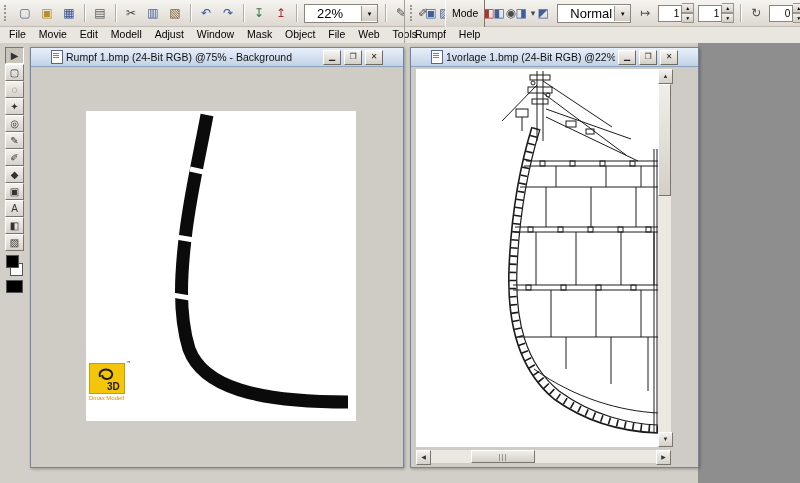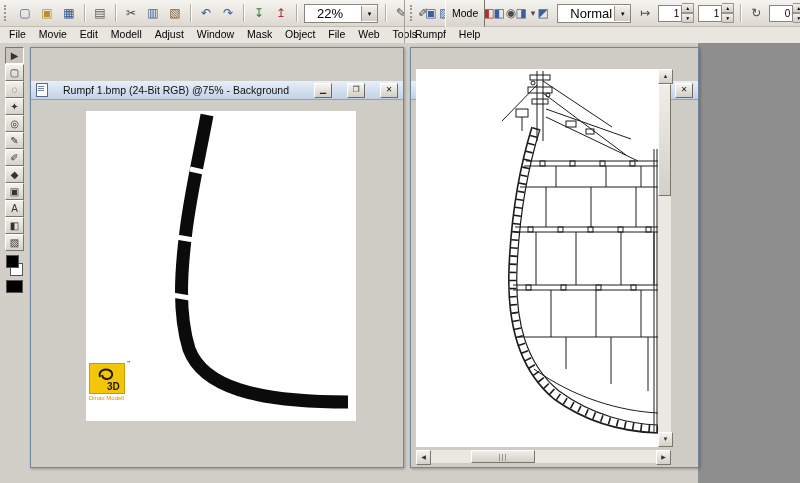--- a/index.html
+++ b/index.html
@@ -39,21 +39,21 @@
   .swatches{position:relative;width:19px;height:22px;margin-top:4px;}
   .sw-back{position:absolute;right:1px;bottom:1px;width:11px;height:11px;background:#fff;border:1px solid #555;}
   .sw-front{position:absolute;left:1px;top:0;width:11px;height:11px;background:#000;border:1px solid #555;}
   .sw-current{width:15px;height:11px;background:#000;border:1px solid #555;margin-top:3px;}
 
   
   .workspace{position:absolute;left:0;top:43px;width:698px;height:440px;background:#d2cfc9;}
   .desktop-strip{position:absolute;left:698px;top:43px;width:102px;height:440px;background:#8e8e8e;}
   .window{position:absolute;background:#cfccc5;border:1px solid #70869f;box-shadow:1px 1px 3px rgba(0,0,0,.3);}
   .titlebar{height:18px;background:linear-gradient(#e8effa,#c2d2e6);border-bottom:1px solid #8aa2bd;
-    display:flex;align-items:center;gap:15px;padding:0 5px;margin-top:33px;}
+    display:flex;align-items:center;gap:3px;padding:0 20px;}
   .docicon{width:10px;height:12px;background:#fff;border:1px solid #56698a;flex:none;position:relative;}
   .docicon:after{content:"";position:absolute;left:1px;top:2px;width:6px;height:1px;background:#6d84a8;box-shadow:0 2px 0 #6d84a8,0 4px 0 #6d84a8;}
   .tb-title{flex:1;font-size:10.5px;color:#101010;white-space:nowrap;overflow:hidden;}
   .winbtn{width:16px;height:13px;flex:none;background:linear-gradient(#f7f5f1,#d3cfc7);
     border:1px solid;border-color:#fff #6f6b64 #6f6b64 #fff;font-size:8px;line-height:11px;text-align:center;color:#222;}
   .win-content{position:absolute;left:0;top:18px;right:0;bottom:0;overflow:hidden;}
   .canvas{position:absolute;background:#ffffff;}
 
   
   .sb{position:absolute;background:#ebe8e1;}

